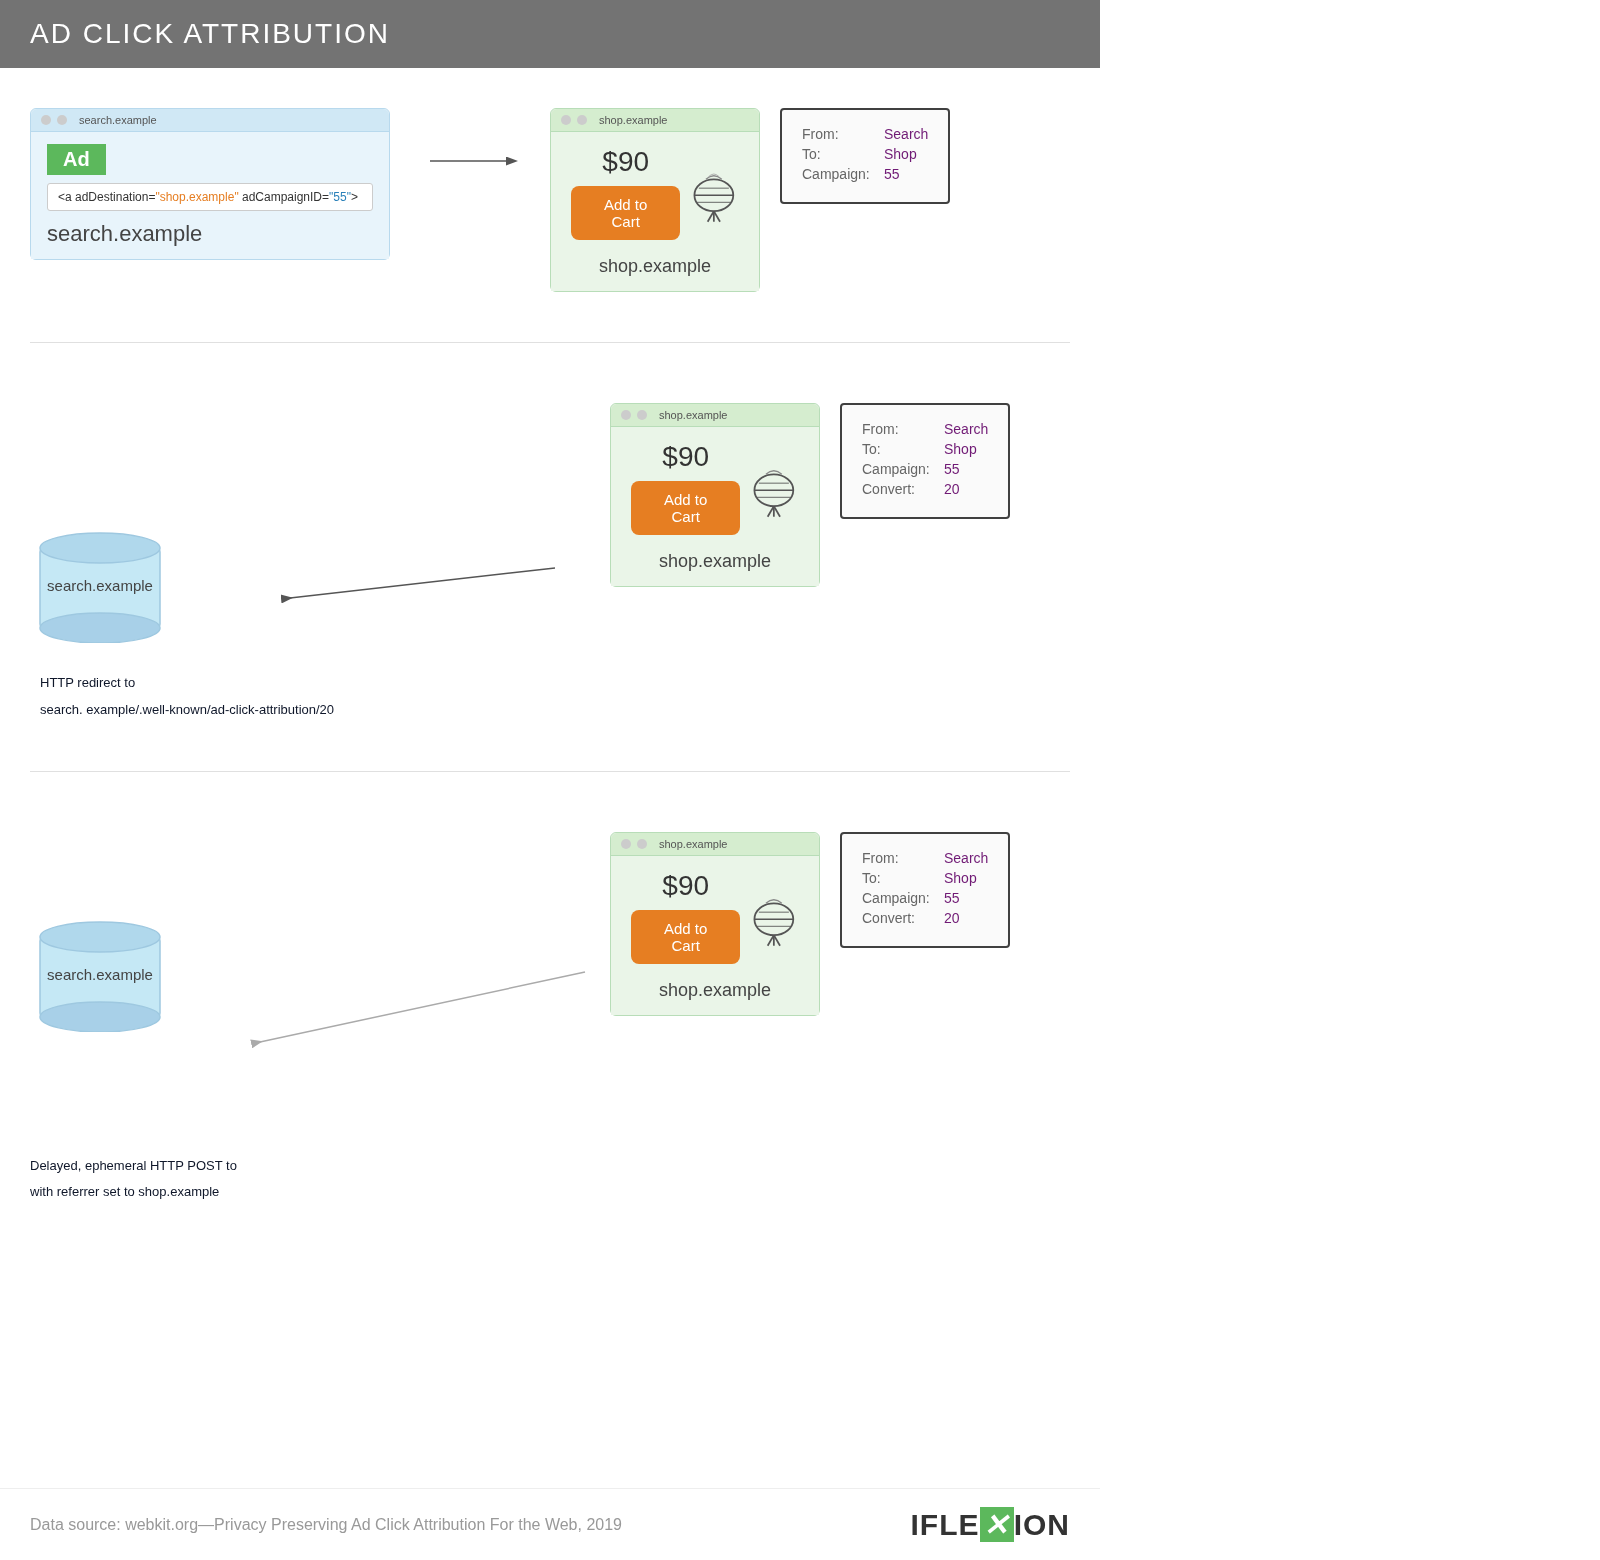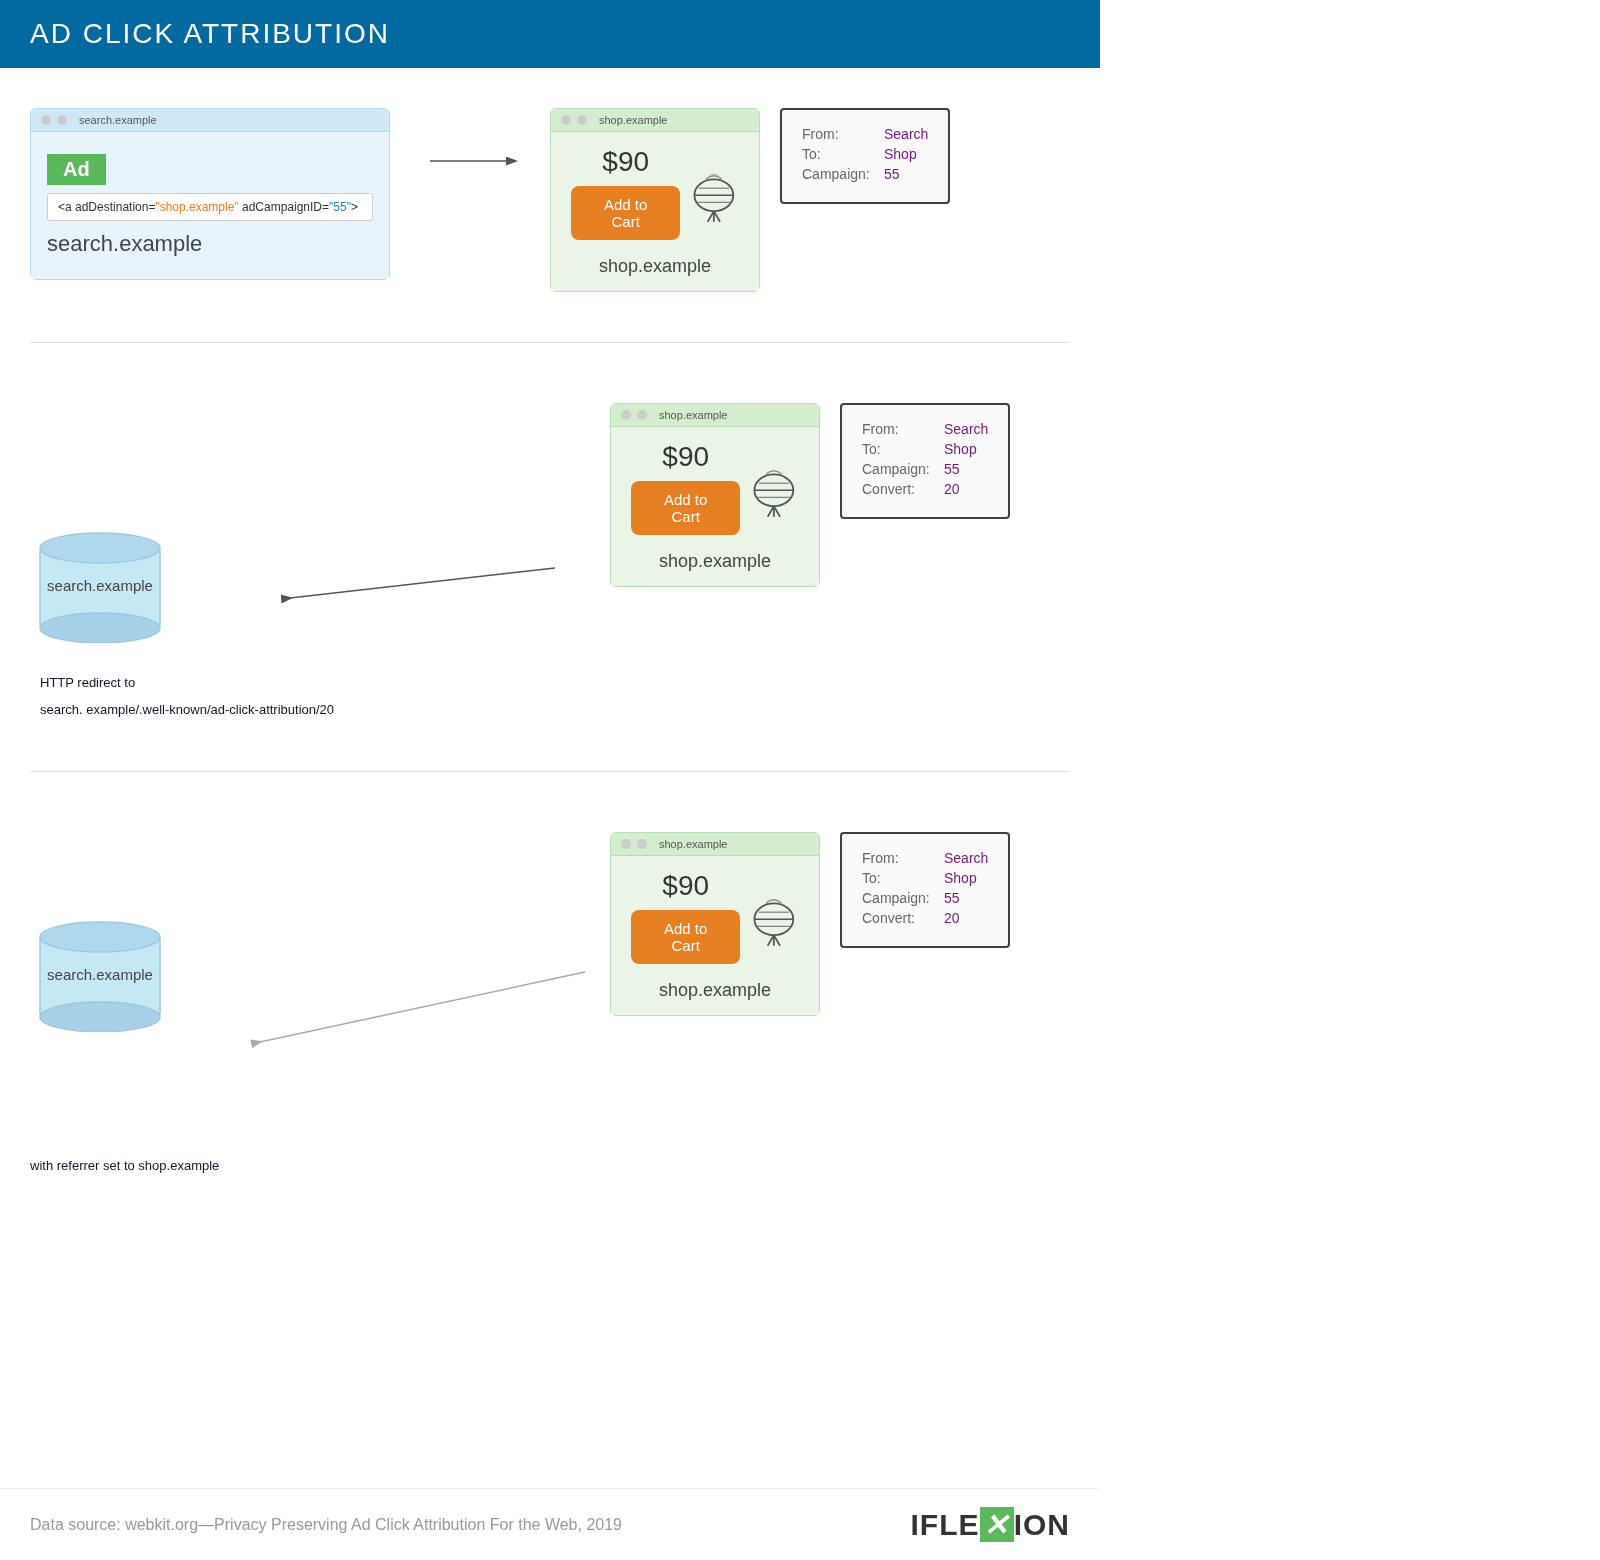--- a/index.html
+++ b/index.html
@@ -6,21 +6,21 @@
     body {
       font-family: Arial, sans-serif;
       background: #fff;
       width: 1100px;
       min-height: 1560px;
       position: relative;
     }
 
     
     .header {
-      background: #0369a1;
+      background: #737373;
       padding: 18px 30px;
       margin-bottom: 40px;
     }
     .header-title {
       color: #fff;
       font-size: 28px;
       font-weight: 300;
       letter-spacing: 2px;
     }
 
@@ -61,21 +61,21 @@
       border-radius: 50%;
       background: #ccc;
       display: inline-block;
     }
     .browser-url {
       font-size: 11px;
       color: #555;
       margin-left: 6px;
     }
     .browser-body {
-      padding: 22px 16px;
+      padding: 12px 16px;
     }
 
     
     .browser-search {
       background: #e8f4fb;
       border-color: #b8d9ed;
     }
     .browser-search .browser-bar {
       background: #d0e8f5;
       border-color: #b8d9ed;
@@ -455,20 +455,21 @@
           </div>
           <div class="info-row">
             <span class="info-label">Convert:</span>
             <span class="info-value">20</span>
           </div>
         </div>
       </div>
     </div>
 
     <div style="margin-top:120px;">
+      <div class="http-text">Delayed, ephemeral HTTP POST to</div>
       <div class="http-text">with referrer set to shop.example</div>
     </div>
   </div>
 
 </div>
 
 <div class="footer">
   <span class="footer-text">Data source: webkit.org—Privacy Preserving Ad Click Attribution For the Web, 2019</span>
   <div class="footer-logo">
     IFLE<span class="logo-x">✕</span>ION

